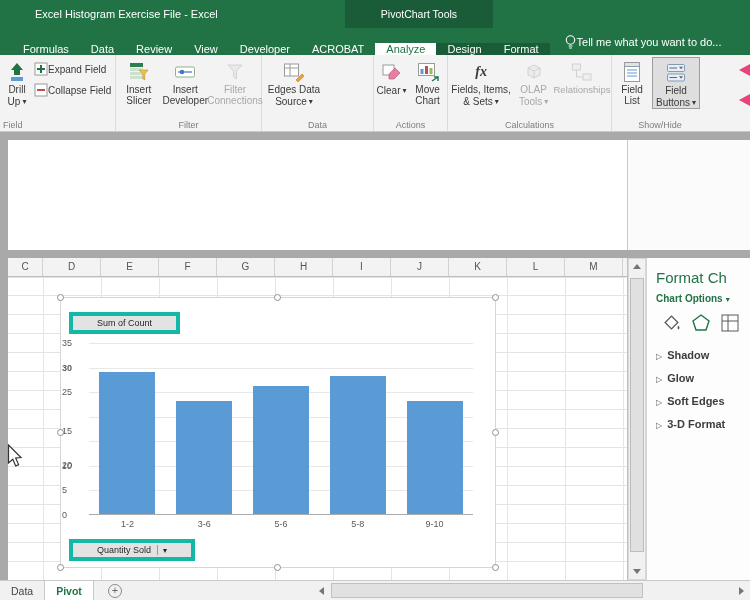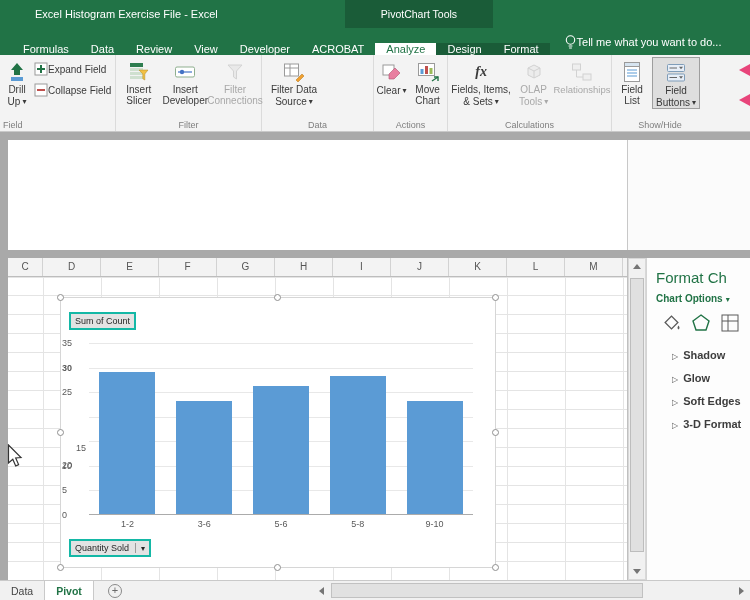--- a/index.html
+++ b/index.html
@@ -59,22 +59,22 @@
                          repeating-linear-gradient(90deg,#E4E4E4 0 1px,transparent 1px 58px);
         background-position:0 18px,35px 0;overflow:hidden;}
 
   
   #chart{position:absolute;left:52px;top:20px;width:436px;height:271px;background:#fff;border:1px solid #D6D6D6;}
   #plot{position:absolute;left:28px;top:45px;width:384px;height:172px;border-bottom:1px solid #ABABAB;}
   .gridline{position:absolute;left:0;width:384px;height:1px;background:#E8E8E8;}
   .ytick{position:absolute;left:-27px;width:22px;font-size:9px;color:#595959;}
   .bar{position:absolute;bottom:0;}
   .xtick{position:absolute;top:176px;text-align:center;font-size:9px;color:#595959;}
-  .fieldbtn{position:absolute;background:#E3E3E3;border:2px solid #14b8a6;font-size:9px;color:#262626;
-            padding:2px 4px;display:flex;align-items:center;cursor:default;}
+  .fieldbtn{position:absolute;background:#E3E3E3;border:4px solid #14b8a6;font-size:9px;color:#262626;
+            padding:2px 24px;display:flex;align-items:center;cursor:default;}
   #sum-btn{left:8px;top:14px;}
   #qty-btn{left:8px;top:241px;}
   #qty-btn .caret-glyph{margin-left:6px;padding-left:5px;border-left:1px solid #9a9a9a;}
   .handle{position:absolute;width:7px;height:7px;background:#fff;border:1px solid #8F8F8F;border-radius:50%;}
 
   
   #vscroll{position:absolute;left:628px;top:258px;width:18px;height:322px;background:#F1F1F1;
            border:1px solid #D8D8D8;}
   #vthumb{position:absolute;left:1px;top:19px;width:14px;height:274px;background:#E0E0E0;border:1px solid #BDBDBD;}
   .tri-up{width:0;height:0;border-left:4px solid transparent;border-right:4px solid transparent;
@@ -87,21 +87,21 @@
              border-left:5px solid #757575;}
   #vscroll-down{position:absolute;left:0;bottom:0;width:16px;height:16px;}
   #vscroll-down .tri-down{margin-top:6px;}
 
   
   #taskpane{position:absolute;left:646px;top:258px;width:104px;height:322px;background:#FDFDFD;
             border-left:1px solid #D4D4D4;overflow:hidden;}
   #tp-title{margin:11px 0 0 9px;font-size:15px;color:#217346;white-space:nowrap;}
   #tp-options{margin:7px 0 0 9px;font-size:10px;font-weight:bold;color:#217346;display:flex;align-items:center;gap:3px;width:max-content;cursor:default;}
   #tp-icons{display:flex;gap:9px;margin:9px 0 0 15px;align-items:center;}
-  #tp-sections{margin-top:16px;margin-left:16px;}
+  #tp-sections{margin-top:16px;}
   .tp-row{display:flex;align-items:center;gap:5px;margin:0 0 11px 9px;font-size:11px;font-weight:bold;color:#3D3D3D;cursor:default;}
   .tri::before{content:"▷";font-size:8px;color:#5a5a5a;font-weight:normal;}
 
   
   #bottombar{position:absolute;left:0;top:580px;width:750px;height:20px;background:#F1F1F1;
              border-top:1px solid #C9C9C9;display:flex;align-items:stretch;font-size:10.5px;color:#444;}
   #sheet-tabs{display:flex;align-items:stretch;}
   .sheettab{padding:0 11px;display:flex;align-items:center;border-right:1px solid #C9C9C9;cursor:default;}
   .sheettab.active{background:#fff;color:#217346;font-weight:bold;}
   #newsheet{width:14px;height:14px;border:1px solid #8A8A8A;border-radius:50%;margin-left:14px;align-self:center;
@@ -228,21 +228,21 @@
       <div class="rbtns">
         <div class="bigbtn" style="width:62px;">
           <span class="bicon">
             <svg width="22" height="22" viewBox="0 0 22 22">
               <rect x="1.5" y="3" width="14" height="12" fill="#fff" stroke="#9A9A9A"></rect>
               <line x1="1.5" y1="7" x2="15.5" y2="7" stroke="#9A9A9A"></line>
               <line x1="7" y1="3" x2="7" y2="15" stroke="#9A9A9A"></line>
               <path d="M13 19 L19 13 L21 15 L15 21 Z" fill="#F0A030" stroke="#B07010" stroke-width="0.5"></path>
             </svg>
           </span>
-          <span>Filter Data</span>
+          <span>Edges Data</span>
           <span class="l2">
               <span>Source</span>
               <span class="caret-glyph"></span>
             </span>
         </div>
       </div>
       <div class="glabel">Data</div>
     </div>
 
     <div class="rgroup" style="width:74px;">
@@ -377,21 +377,21 @@
       <div class="fieldbtn" id="sum-btn">
         <span>Sum of Count</span>
       </div>
       <div id="plot">
           <div class="ytick" style="top: 167px;">0</div>
           <div class="gridline" style="top: 147.429px;"></div>
           <div class="ytick" style="top: 142.429px;">5</div>
           <div class="gridline" style="top: 122.857px;"></div>
           <div class="ytick" style="top: 117.857px; font-style: italic;">10</div>
           <div class="gridline" style="top: 98.2857px;"></div>
-          <div class="ytick" style="top: 100px; padding-left: 14px;">15</div>
+          <div class="ytick" style="top: 83px;">15</div>
           <div class="gridline" style="top: 73.7143px;"></div>
           <div class="ytick" style="top: 68.7143px; margin-top: 48px;">20</div>
           <div class="gridline" style="top: 49.1429px;"></div>
           <div class="ytick" style="top: 44.1429px;">25</div>
           <div class="gridline" style="top: 24.5714px;"></div>
           <div class="ytick" style="top: 19.5714px; font-weight: bold;">30</div>
           <div class="gridline" style="top: 0px;"></div>
           <div class="ytick" style="top: -5px;">35</div>
           <div class="bar" style="left: 10.4px; width: 56px; height: 142.514px; background: rgb(91, 155, 213);"></div>
           <div class="xtick" style="left: 0px; width: 76.8px;">1-2</div>

